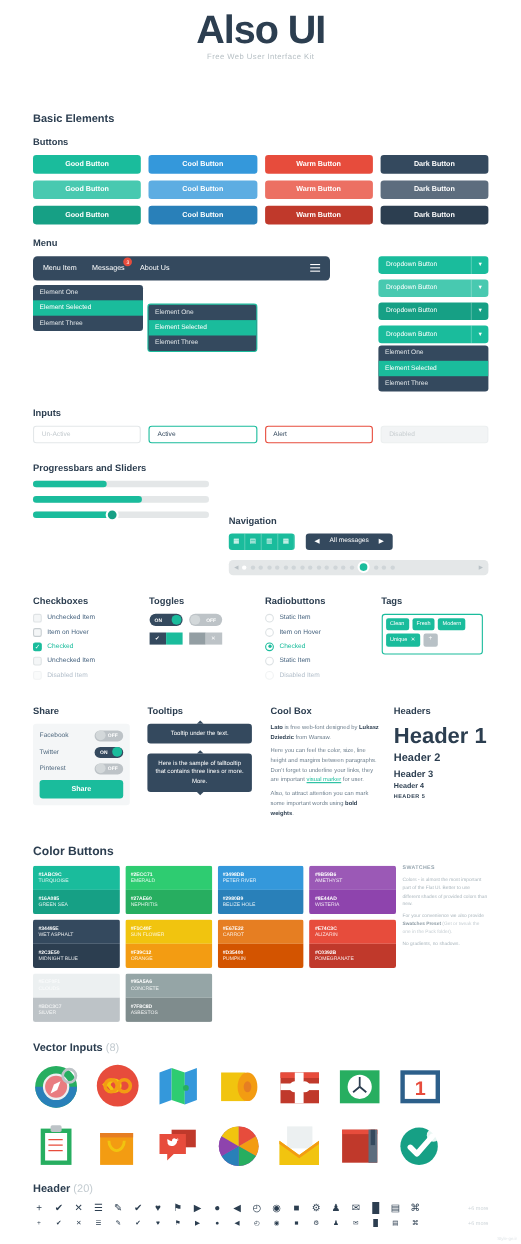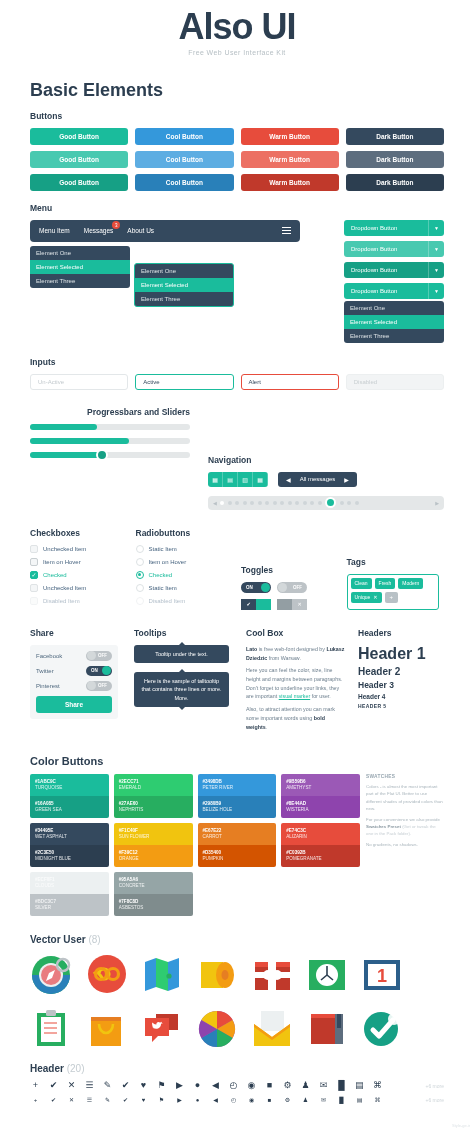--- a/index.html
+++ b/index.html
@@ -11,21 +11,21 @@
     overflow: hidden;
     position: relative;
   }
   .page { padding: 0 30px; }
 
   
   .masthead { text-align: center; padding-top: 8px; }
   .logo { font-size: 36px; font-weight: bold; letter-spacing: -1px; color: #2c3e50; line-height: 1.05; }
   .tagline { font-size: 7px; color: #b6bfc4; letter-spacing: .4px; margin-top: 3px; }
 
-  h2.section { font-size: 18px; font-weight: bold; color: #2c3e50; margin: 24px 0 10px; }
+  h2.section { font-size: 10px; font-weight: bold; color: #2c3e50; margin: 47px 0 10px; }
   h3.sub { font-size: 8.5px; font-weight: bold; color: #2c3e50; margin: 0 0 7px; }
   h3.sub .count { color: #c4ccd1; font-weight: normal; }
 
   
   .btn-grid { display: flex; gap: 7px; margin-bottom: 6px; }
   .btn { flex: 1; height: 17px; border-radius: 3px; color: #fff;
          font-size: 6.5px; font-weight: bold; display: flex;
          align-items: center; justify-content: center; position: relative; }
 
   
@@ -51,42 +51,42 @@
                 border-left: 1px solid rgba(255,255,255,.25);
                 display: flex; align-items: center; justify-content: center; font-size: 5px; }
 
   
   .inputs { display: flex; gap: 7px; }
   .inp { flex: 1; height: 16px; border-radius: 3px; font-size: 6px;
          display: flex; align-items: center; padding-left: 7px; }
 
   
   .two-col { display: flex; gap: 18px; }
-  .col-l { width: 160px; text-align: right; } .col-r { flex: 1; margin-top: 48px; }
+  .col-l { width: 160px; } .col-r { flex: 1; margin-top: 48px; }
   .pbar { height: 6px; background: #e4e7e8; border-radius: 3px; margin-bottom: 8px; position: relative; }
   .pfill { height: 100%; background: #1abc9c; border-radius: 3px; }
   .knob { position: absolute; top: -3px; width: 12px; height: 12px; border-radius: 50%;
           background: #16a085; border: 2px solid #fff; }
 
   .segbtns { display: inline-flex; background: #1abc9c; border-radius: 3px; overflow: hidden; }
   .segbtns span { width: 15px; height: 15px; display: flex; align-items: center;
                   justify-content: center; color: #fff; font-size: 6px;
                   border-right: 1px solid rgba(255,255,255,.25); }
   .pager { background: #34495e; border-radius: 3px; height: 15px; display: inline-flex;
            align-items: center; padding: 0 8px; gap: 9px; color: #fff; font-size: 6px; margin-left: 10px;}
   .carousel { background: #e4e7e8; border-radius: 4px; height: 14px; display: flex;
               align-items: center; padding: 0 5px; gap: 3.5px; margin-top: 9px; position: relative; }
   .dot { width: 4px; height: 4px; border-radius: 50%; background: #cfd5d8; }
   .dot.white { background: #fff; }
   .dot.act { width: 11px; height: 11px; background: #1abc9c; border: 2px solid #fff;
              display: flex; align-items: center; justify-content: center; }
   .arw { color: #b9c1c6; font-size: 5px; }
 
   
-  .four-col { display: flex; gap: 8px; align-items: flex-end; }
+  .four-col { display: flex; gap: 8px; }
   .four-col > div { flex: 1; }
   .opt { display: flex; align-items: center; gap: 5px; margin-bottom: 5px; font-size: 6px; color: #46637f; }
   .box { width: 8px; height: 8px; border-radius: 2px; border: 1px solid #dfe3e5; background: #f4f6f7;
          display: flex; align-items: center; justify-content: center; color: #fff; font-size: 6px; }
   .box.on { background: #1abc9c; border-color: #1abc9c; }
   .box.hov { border-color: #c8ced1; }
   .rad { width: 8px; height: 8px; border-radius: 50%; border: 1px solid #dde2e4;
          display: flex; align-items: center; justify-content: center; }
   .rad.on { border-color: #1abc9c; border-width: 1.5px; }
   .rad.on::after { content:""; width: 3px; height: 3px; border-radius: 50%; background: #1abc9c; }
@@ -119,21 +119,21 @@
              padding: 5px 6px; text-align: center; position: relative; width: 95px; line-height: 1.5; }
   .tooltip .ar-up { position: absolute; top: -3px; left: 50%; margin-left: -3px;
                     border-left: 3px solid transparent; border-right: 3px solid transparent;
                     border-bottom: 3px solid #34495e; }
   .tooltip .ar-dn { position: absolute; bottom: -3px; left: 50%; margin-left: -3px;
                     border-left: 3px solid transparent; border-right: 3px solid transparent;
                     border-top: 3px solid #34495e; }
   .txtbox p { font-size: 5.3px; color: #6b7d8c; line-height: 1.65; margin-bottom: 4px; }
   .txtbox b { color: #2c3e50; }
   .txtbox a { color: #1abc9c; text-decoration: underline; }
-  .h1 { font-size: 16px; font-weight: bold; color: #2c3e50; margin-bottom: 3px; }
+  .h1 { font-size: 20px; font-weight: bold; color: #2c3e50; margin-bottom: 3px; }
   .h2b { font-size: 10px; font-weight: bold; color: #2c3e50; margin-bottom: 3px; }
   .h3b { font-size: 8.5px; font-weight: bold; color: #2c3e50; margin-bottom: 3px; }
   .h4b { font-size: 6.5px; font-weight: bold; color: #2c3e50; margin-bottom: 3px; }
   .h5b { font-size: 5px; font-weight: bold; color: #2c3e50; letter-spacing: .4px; }
 
   
   .sw-wrap { display: flex; gap: 6px; }
   .sw-grid { display: grid; grid-template-columns: repeat(4, 1fr); gap: 5px; flex: 1; }
   .sw-col { border-radius: 2px; overflow: hidden; }
   .sw { padding: 5px 5px 6px; }
@@ -328,20 +328,43 @@
             <span class="box"></span>
             <span>Unchecked Item</span>
           </div>
           <div class="opt dim">
             <span class="box"></span>
             <span>Disabled Item</span>
           </div>
         </div>
     </div>
     <div>
+      <h3 class="sub">Toggles</h3>
+      <div style="display:flex;gap:6px;margin-bottom:6px;">
+        <div class="tgl on">
+            <span>ON</span>
+            <span class="h"></span>
+          </div>
+        <div class="tgl off">
+            <span>OFF</span>
+            <span class="h"></span>
+          </div>
+      </div>
+      <div style="display:flex;gap:6px;">
+        <div class="tgl-sq">
+          <div class="half" style="background:#34495e">✔</div>
+          <div class="half" style="background:#1abc9c"></div>
+        </div>
+        <div class="tgl-sq">
+          <div class="half" style="background:#939ea3"></div>
+          <div class="half" style="background:#bdc3c7">✕</div>
+        </div>
+      </div>
+    </div>
+    <div>
       <h3 class="sub">Radiobuttons</h3>
       <div id="rb-list">
           <div class="opt">
             <span class="rad"></span>
             <span>Static Item</span>
           </div>
           <div class="opt">
             <span class="rad"></span>
             <span>Item on Hover</span>
           </div>
@@ -351,43 +374,20 @@
           </div>
           <div class="opt">
             <span class="rad"></span>
             <span>Static Item</span>
           </div>
           <div class="opt dim">
             <span class="rad"></span>
             <span>Disabled Item</span>
           </div>
         </div>
-    </div>
-    <div>
-      <h3 class="sub">Toggles</h3>
-      <div style="display:flex;gap:6px;margin-bottom:6px;">
-        <div class="tgl on">
-            <span>ON</span>
-            <span class="h"></span>
-          </div>
-        <div class="tgl off">
-            <span>OFF</span>
-            <span class="h"></span>
-          </div>
-      </div>
-      <div style="display:flex;gap:6px;">
-        <div class="tgl-sq">
-          <div class="half" style="background:#34495e">✔</div>
-          <div class="half" style="background:#1abc9c"></div>
-        </div>
-        <div class="tgl-sq">
-          <div class="half" style="background:#939ea3"></div>
-          <div class="half" style="background:#bdc3c7">✕</div>
-        </div>
-      </div>
     </div>
     <div>
       <h3 class="sub">Tags</h3>
       <div class="tagbox">
         <div class="tagrow">
           <span class="tag">Clean</span>
           <span class="tag">Fresh</span>
           <span class="tag">Modern</span>
         </div>
         <div class="tagrow">
@@ -574,21 +574,21 @@
       <h4>SWATCHES</h4>
       <p>Colors - is almost the most important part of the Flat UI. Better to use different shades of provided colors than new.</p>
       <p>
         <span>For your convenience we also provide </span><b>Swatches Preset</b><a> (Get or tweak the one in the Pack folder).</a>
       </p>
       <p>No gradients, no shadows.</p>
     </div>
   </div>
 
   <h3 class="sub" style="margin-top:18px;font-size:10px;">
-    <span>Vector User</span>
+    <span>Vector Inputs</span>
     <span class="count">(8)</span>
   </h3>
   <div class="vic-row">
     <div class="vic"><svg viewBox="0 0 45 45">
           <circle cx="21" cy="23" r="19" fill="#27ae60"></circle>
           <path d="M2 23a19 19 0 0 0 38 0z" fill="#2980b9"></path>
           <circle cx="21" cy="23" r="12" fill="#ecf0f1"></circle>
           <circle cx="21" cy="23" r="10" fill="#e8565a" opacity=".75"></circle>
           <path d="M25 18l-3 8-6 3 3-8z" fill="#fff"></path>
           <circle cx="33" cy="13" r="6" fill="none" stroke="#bdc3c7" stroke-width="2.5"></circle>

